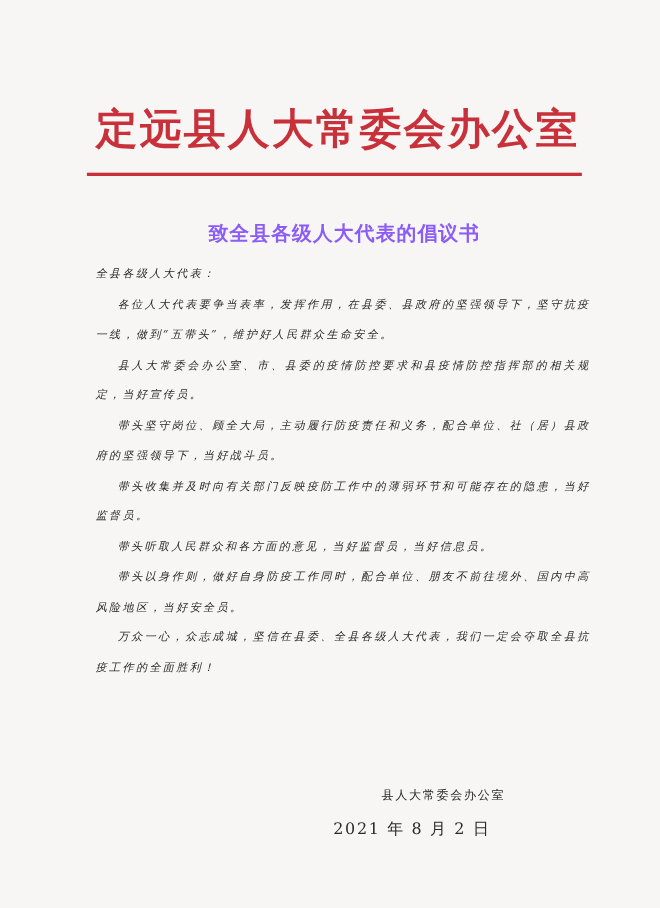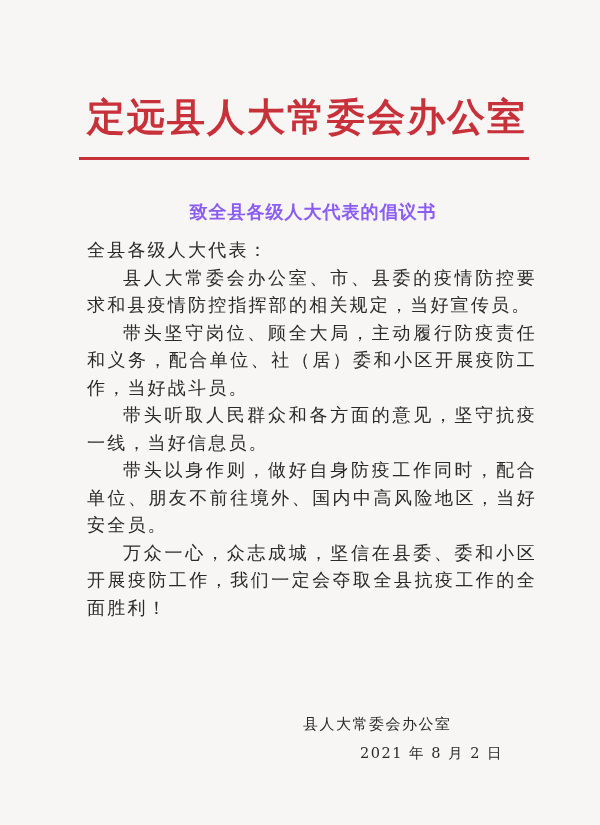--- a/index.html
+++ b/index.html
@@ -21,46 +21,48 @@
       position: absolute; left: 66px; top: 157px; width: 450px; height: 3px;
       background: #c8313a;
     }
     .doc-title {
       position: absolute; left: 0; width: 600px; top: 200px;
       text-align: center; font-size: 18px; font-weight: bold; color: #8b5cf6;
       letter-spacing: 1px;
     }
     .body-text {
       position: absolute; left: 74px; top: 236px; width: 450px;
-      font-size: 18px; line-height: 27.5px; letter-spacing: 2.2px;
+      font-size: 10px; line-height: 27.5px; letter-spacing: 2.2px; font-style: italic;
     }
     .greeting { margin: 0; }
     .para { margin: 0; text-indent: 2em; text-align: justify; }
     .signature {
       position: absolute; left: 290px; top: 715px; width: 200px;
-      font-size: 15px; letter-spacing: 1.5px; 
+      font-size: 11px; letter-spacing: 1.5px; text-align: center;
     }
     .date {
       position: absolute; left: 290px; top: 744px; width: 200px;
-      font-size: 14.5px; letter-spacing: 1.5px; text-align: right;
+      font-size: 14.5px; letter-spacing: 1.5px; text-align: left;
     }
   </style>
 </head>
 <body>
 
 <div class="page">
   <div class="header-title">定远县人大常委会办公室</div>
   <div class="red-rule"></div>
 
   <div class="doc-title">致全县各级人大代表的倡议书</div>
 
   <div class="body-text">
     <p class="greeting">全县各级人大代表：</p>
+    <p class="para">各位人大代表要争当表率，发挥作用，在县委、县政府的坚强领导下，坚守抗疫一线，做到“五带头”，维护好人民群众生命安全。</p>
     <p class="para">县人大常委会办公室、市、县委的疫情防控要求和县疫情防控指挥部的相关规定，当好宣传员。</p>
-    <p class="para">带头坚守岗位、顾全大局，主动履行防疫责任和义务，配合单位、社（居）委和小区开展疫防工作，当好战斗员。</p>
-    <p class="para">带头听取人民群众和各方面的意见，坚守抗疫一线，当好信息员。</p>
+    <p class="para">带头坚守岗位、顾全大局，主动履行防疫责任和义务，配合单位、社（居）县政府的坚强领导下，当好战斗员。</p>
+    <p class="para">带头收集并及时向有关部门反映疫防工作中的薄弱环节和可能存在的隐患，当好监督员。</p>
+    <p class="para">带头听取人民群众和各方面的意见，当好监督员，当好信息员。</p>
     <p class="para">带头以身作则，做好自身防疫工作同时，配合单位、朋友不前往境外、国内中高风险地区，当好安全员。</p>
-    <p class="para">万众一心，众志成城，坚信在县委、委和小区开展疫防工作，我们一定会夺取全县抗疫工作的全面胜利！</p>
+    <p class="para">万众一心，众志成城，坚信在县委、全县各级人大代表，我们一定会夺取全县抗疫工作的全面胜利！</p>
   </div>
 
   <div class="signature">县人大常委会办公室</div>
   <div class="date">2021 年 8 月 2 日</div>
 </div>
 
 </body></html>

